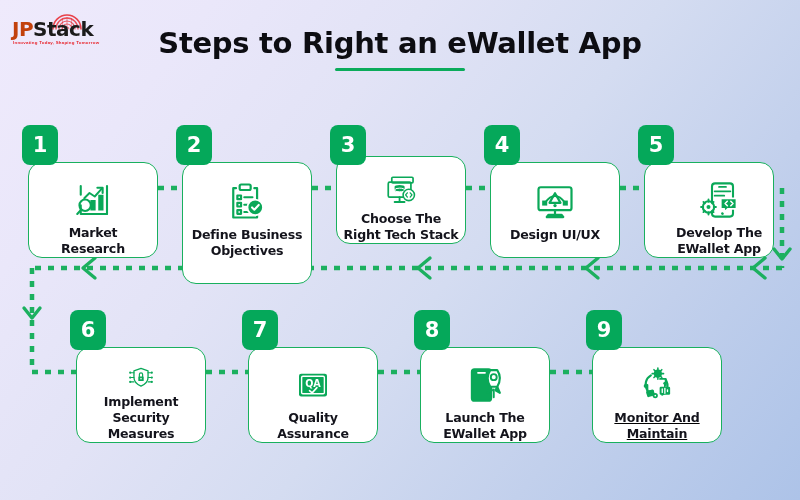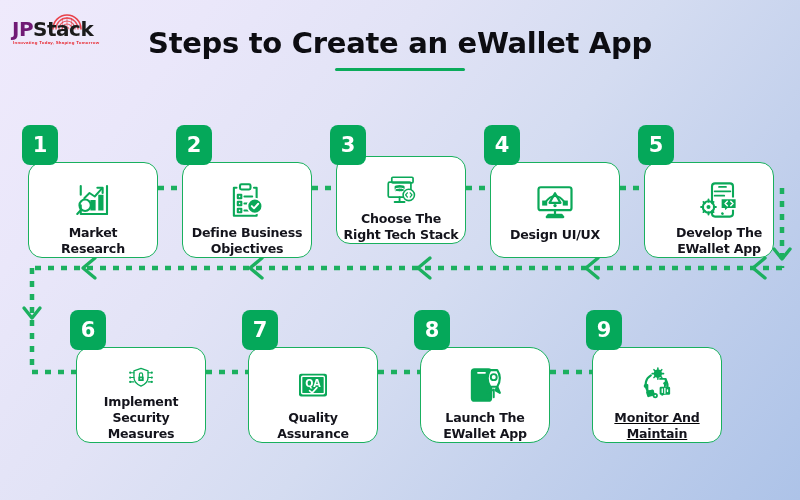--- a/index.html
+++ b/index.html
@@ -34,21 +34,21 @@
     font-family: "DejaVu Sans", sans-serif;
     font-size: 20px;
     font-weight: bold;
     letter-spacing: -0.5px;
     line-height: 20px;
     position: absolute;
     left: 2px;
     top: 7px;
     white-space: nowrap;
   }
-  .logo-jp { color: #701a75; }
+  .logo-jp { color: #c2410c; }
   .logo-loft { color: #1b1b1b; }
   .logo-arc {
     position: absolute;
     left: 41px;
     top: 2px;
     width: 32px;
     height: 16px;
   }
   .logo-tagline {
     position: absolute;
@@ -134,28 +134,28 @@
     font-size: 21px;
     font-weight: bold;
     display: flex;
     align-items: center;
     justify-content: center;
     line-height: 1;
   }
 
   
   #card-1 { left: 28px;  top: 138px; width: 130px; height: 96px; }
-  #card-2 { left: 182px; top: 138px; width: 130px; height: 96px; }
+  #card-2 { left: 182px; top: 138px; width: 130px; height: 122px; }
   #card-3 { left: 336px; top: 132px; width: 130px; height: 88px; }
   #card-4 { left: 490px; top: 138px; width: 130px; height: 96px; }
   #card-5 { left: 644px; top: 138px; width: 130px; height: 96px; padding-left: 20px; }
   
   #card-6 { left: 76px;  top: 323px; width: 130px; height: 96px; }
   #card-7 { left: 248px; top: 323px; width: 130px; height: 96px; align-items: center; }
-  #card-8 { left: 420px; top: 323px; width: 130px; height: 96px; border-radius: 20px; }
+  #card-8 { left: 420px; top: 323px; width: 130px; height: 96px; }
   #card-9 { left: 592px; top: 323px; width: 130px; height: 96px; text-decoration: underline; }
 
   #badge-1 { left: 22px;  top: 125px; }
   #badge-2 { left: 176px; top: 125px; }
   #badge-3 { left: 330px; top: 125px; }
   #badge-4 { left: 484px; top: 125px; }
   #badge-5 { left: 638px; top: 125px; }
   #badge-6 { left: 70px;  top: 310px; }
   #badge-7 { left: 242px; top: 310px; }
   #badge-8 { left: 414px; top: 310px; }
@@ -175,21 +175,21 @@
       <path d="M16 3.5 L16 15" stroke-width="0.9" opacity="0.5"></path>
       <path d="M11.5 5 L11.5 15" stroke-width="0.9" opacity="0.45"></path>
       <path d="M20.5 5 L20.5 15" stroke-width="0.9" opacity="0.45"></path>
     </g>
   </svg>
   <div class="logo-word"><span class="logo-jp">JP</span><span class="logo-loft">Stack</span></div>
   <div class="logo-tagline">Innovating Today, Shaping Tomorrow</div>
 </div>
 
 <div id="title-block">
-  <div id="page-title">Steps to Create an eWallet App</div>
+  <div id="page-title">Steps to Right an eWallet App</div>
   <div id="title-underline"></div>
 </div>
 
 <svg id="connectors" viewBox="0 0 800 500">
   <g stroke="#1cb05f" stroke-width="4.5" fill="none" stroke-linecap="butt" stroke-dasharray="6 7">
 
     <line x1="158" y1="188" x2="182" y2="188"></line>
     <line x1="312" y1="188" x2="336" y2="188"></line>
     <line x1="466" y1="188" x2="490" y2="188"></line>
     <line x1="620" y1="188" x2="644" y2="188"></line>

